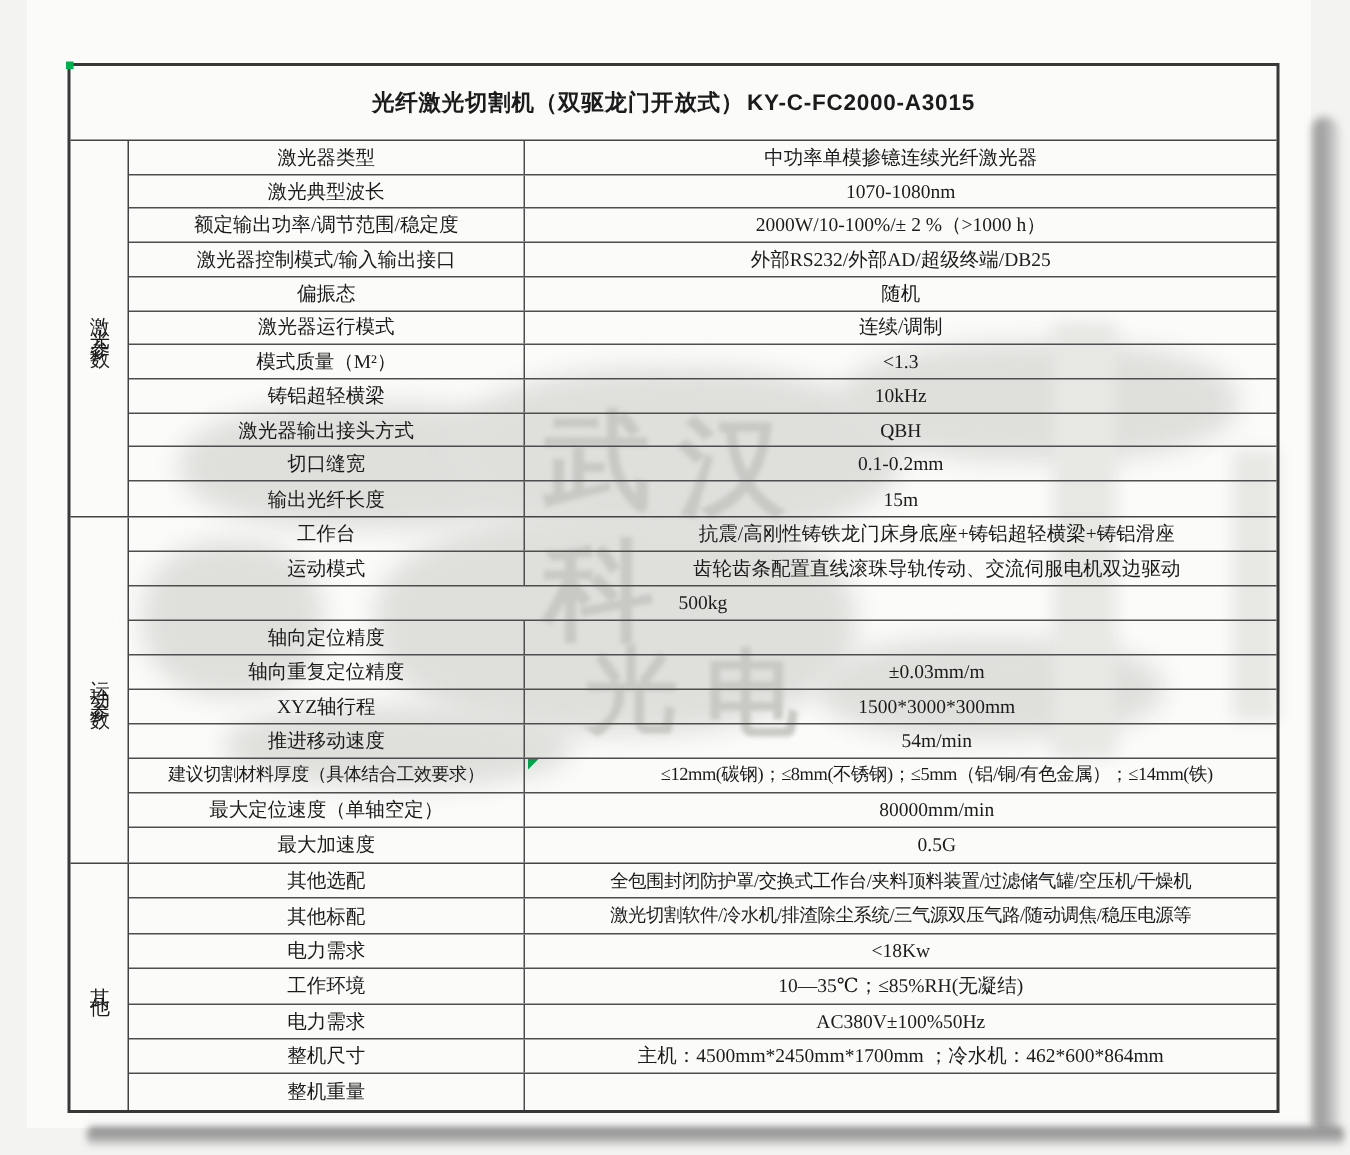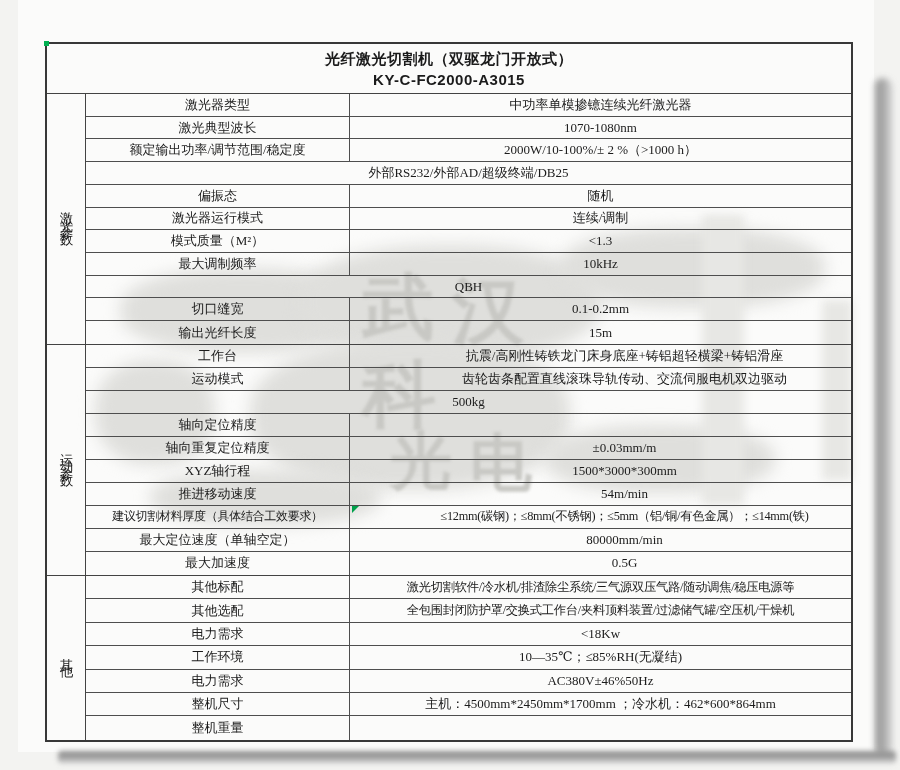--- a/index.html
+++ b/index.html
@@ -23,21 +23,21 @@
   }
   
   .watermark { position:absolute; left:0; top:0; width:900px; height:770px; }
   .wm-blob { position:absolute; background:#dfdfdc; border-radius:45%; filter:blur(8px); }
   .wm-strip { position:absolute; background:#e7e7e4; filter:blur(5px); }
   .wm-char { position:absolute; color:#c8c8c4; font-weight:bold; filter:blur(1.5px); line-height:1; }
   
   .spec-table { position:absolute; left:45px; top:42px; width:808px; border:2px solid #383838; }
   .title-block {
     height:50px; border-bottom:1.6px solid #434343;
-    display:flex; flex-direction:column; align-items:center; justify-content:center; gap:2px;
+    display:flex; flex-direction:row; align-items:center; justify-content:center; gap:2px;
   }
   .title-line {
     font-size:15px; font-weight:bold; letter-spacing:.5px;
     font-family:"Liberation Sans","DejaVu Sans",sans-serif;
   }
   .section { display:flex; border-bottom:1.6px solid #434343; }
   .section:last-child { border-bottom:none; }
   .sec-label {
     width:39px; border-right:1.6px solid #434343;
     display:flex; align-items:center; justify-content:center;
@@ -105,39 +105,41 @@
         </div>
         <div class="row">
           <div class="cl">激光典型波长</div>
           <div class="cv">1070-1080nm</div>
         </div>
         <div class="row">
           <div class="cl">额定输出功率/调节范围/稳定度</div>
           <div class="cv">2000W/10-100%/± 2 %（&gt;1000 h）</div>
         </div>
         <div class="row">
+          <div class="cl">激光器控制模式/输入输出接口</div>
           <div class="cv">外部RS232/外部AD/超级终端/DB25</div>
         </div>
         <div class="row">
           <div class="cl">偏振态</div>
           <div class="cv">随机</div>
         </div>
         <div class="row">
           <div class="cl">激光器运行模式</div>
           <div class="cv">连续/调制</div>
         </div>
         <div class="row">
           <div class="cl">模式质量（M²）</div>
           <div class="cv">&lt;1.3</div>
         </div>
         <div class="row">
-          <div class="cl">最大调制频率</div>
+          <div class="cl">铸铝超轻横梁</div>
           <div class="cv">10kHz</div>
         </div>
         <div class="row">
+          <div class="cl">激光器输出接头方式</div>
           <div class="cv">QBH</div>
         </div>
         <div class="row">
           <div class="cl">切口缝宽</div>
           <div class="cv">0.1-0.2mm</div>
         </div>
         <div class="row">
           <div class="cl">输出光纤长度</div>
           <div class="cv">15m</div>
         </div>
@@ -185,38 +187,38 @@
           <div class="cl">最大加速度</div>
           <div class="cv">0.5G</div>
         </div>
       </div>
     </div>
 
     <div class="section s3">
       <div class="sec-label">其他</div>
       <div class="rows">
         <div class="row">
+          <div class="cl">其他选配</div>
+          <div class="cv small">全包围封闭防护罩/交换式工作台/夹料顶料装置/过滤储气罐/空压机/干燥机</div>
+        </div>
+        <div class="row">
           <div class="cl">其他标配</div>
           <div class="cv small">激光切割软件/冷水机/排渣除尘系统/三气源双压气路/随动调焦/稳压电源等</div>
         </div>
         <div class="row">
-          <div class="cl">其他选配</div>
-          <div class="cv small">全包围封闭防护罩/交换式工作台/夹料顶料装置/过滤储气罐/空压机/干燥机</div>
-        </div>
-        <div class="row">
           <div class="cl">电力需求</div>
           <div class="cv">&lt;18Kw</div>
         </div>
         <div class="row">
           <div class="cl">工作环境</div>
           <div class="cv">10—35℃；≤85%RH(无凝结)</div>
         </div>
         <div class="row">
           <div class="cl">电力需求</div>
-          <div class="cv">AC380V±46%50Hz</div>
+          <div class="cv">AC380V±100%50Hz</div>
         </div>
         <div class="row">
           <div class="cl">整机尺寸</div>
           <div class="cv">主机：4500mm*2450mm*1700mm ；冷水机：462*600*864mm</div>
         </div>
         <div class="row">
           <div class="cl">整机重量</div>
         </div>
       </div>
     </div>

